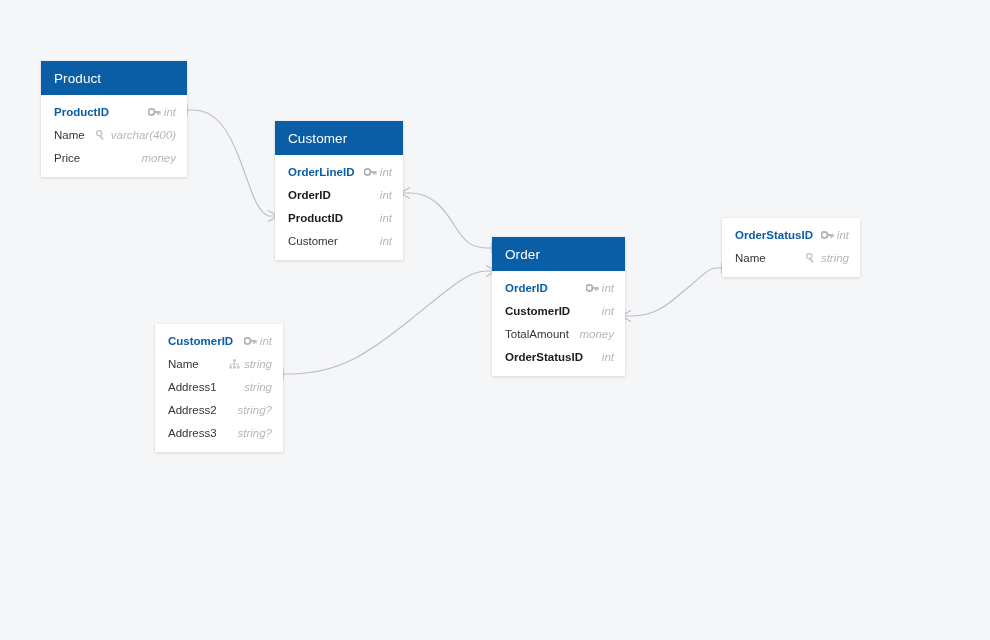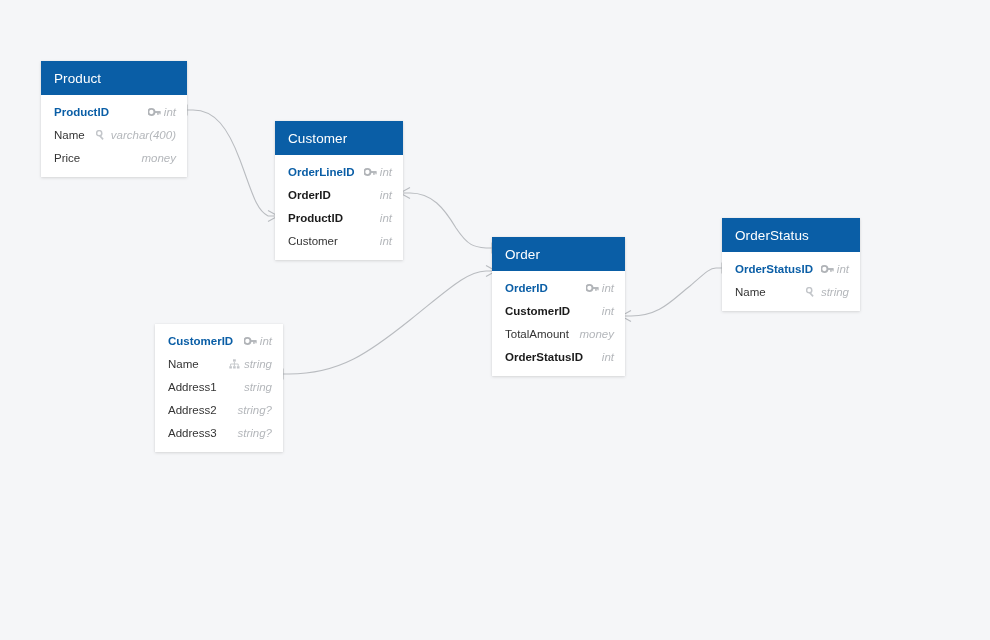--- a/index.html
+++ b/index.html
@@ -232,21 +232,20 @@
           </div>
           <div class="attr-row">
             <span class="attr-name fk">OrderStatusID</span>
             <span class="attr-spacer"></span>
             <span class="attr-icon empty"></span>
             <span class="attr-type">int</span>
           </div>
         </div>
       </div>
       <div class="entity" style="left: 722px; top: 218px; width: 138px;">
-        <div class="entity-header">OrderStatus</div>
         <div class="entity-body">
           <div class="attr-row">
             <span class="attr-name pk">OrderStatusID</span>
             <span class="attr-spacer"></span>
             <span class="attr-icon">
               <svg width="13" height="10" viewBox="0 0 13 10">
                 <circle cx="3.4" cy="5" r="3.1" fill="none" stroke="#b0b3b7" stroke-width="1.9"></circle>
                 <rect x="6" y="4.1" width="6.6" height="1.8" fill="#b0b3b7"></rect>
                 <rect x="9.2" y="5.6" width="1.5" height="2.2" fill="#b0b3b7"></rect>
                 <rect x="11.4" y="5.6" width="1.2" height="1.7" fill="#b0b3b7"></rect>

